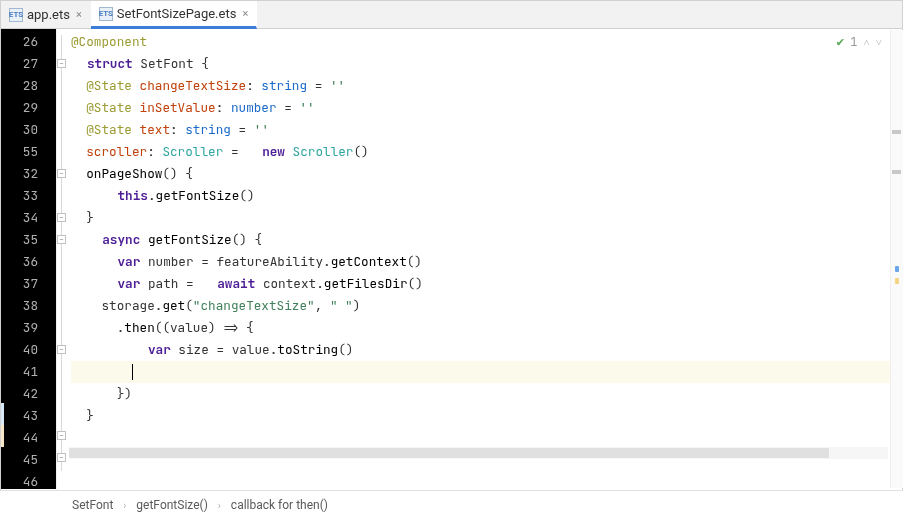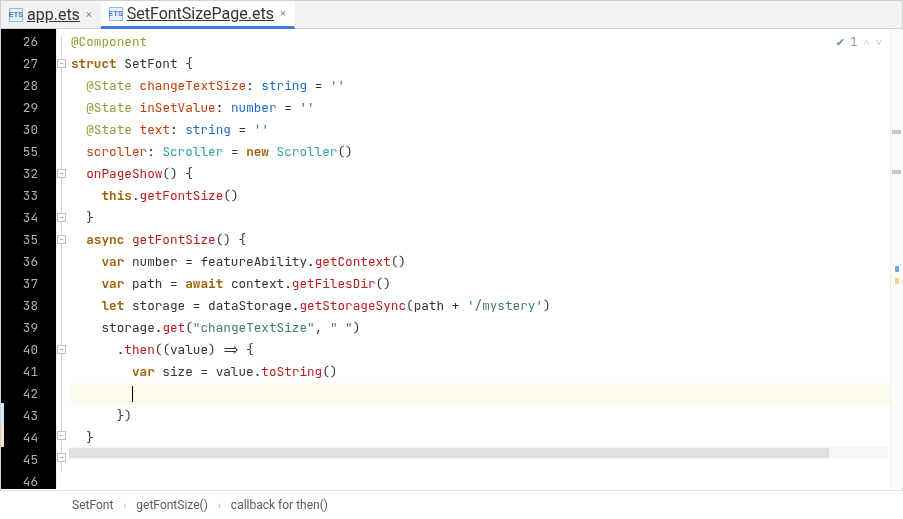--- a/index.html
+++ b/index.html
@@ -42,22 +42,21 @@
       justify-content: center;
       font-size: 8px;
       font-weight: bold;
       color: #4a7ec0;
       border: 1px solid #a0b8d0;
       border-radius: 0;
       background: #eaf0f8;
     }
     .tab-label {
       color: #333;
-      font-size: 16px;
-      text-decoration: underline;
+      font-size: 13px;
     }
     .tab-close {
       color: #888;
       font-size: 11px;
       margin-left: 2px;
     }
     .editor-area {
       display: flex;
       height: 460px;
       position: relative;
@@ -120,24 +119,24 @@
     }
     .caret {
       display: inline-block;
       width: 1px;
       height: 16px;
       background: #000;
       vertical-align: middle;
       margin-top: -2px;
     }
     .tok-annotation { color: #9b9b33; }
-    .tok-keyword { color: #a16207; font-weight: bold; }
+    .tok-keyword { color: #4c1d95; font-weight: bold; margin-left: 16px; }
     .tok-keyword-nb { color: #1b6ac9; }
     .tok-type { color: #2fa5a0; }
-    .tok-func { color: #b91c1c; margin-top: 43px; }
+    .tok-func { color: #000000; margin-top: 43px; }
     .tok-string { color: #42815b; }
     .tok-text { color: #333; }
     .tok-paren { color: #333; }
     .tok-brace { color: #333; }
     .tok-field { color: #c2410c; }
     .right-overlay {
       position: absolute;
       top: 4px;
       right: 20px;
       display: flex;
@@ -274,21 +273,20 @@
     <div class="code-line">  <span class="tok-annotation">@State</span> <span class="tok-field">changeTextSize</span><span class="tok-text">: </span><span class="tok-keyword-nb">string</span><span class="tok-text"> = </span><span class="tok-string">''</span></div>
     <div class="code-line">  <span class="tok-annotation">@State</span> <span class="tok-field">inSetValue</span><span class="tok-text">: </span><span class="tok-keyword-nb">number</span><span class="tok-text"> = </span><span class="tok-string">''</span></div>
     <div class="code-line">  <span class="tok-annotation">@State</span> <span class="tok-field">text</span><span class="tok-text">: </span><span class="tok-keyword-nb">string</span><span class="tok-text"> = </span><span class="tok-string">''</span></div>
     <div class="code-line">  <span class="tok-field">scroller</span><span class="tok-text">: </span><span class="tok-type">Scroller</span><span class="tok-text"> = </span><span class="tok-keyword">new</span><span class="tok-type"> Scroller</span><span class="tok-paren">()</span></div>
     <div class="code-line">  <span class="tok-func">onPageShow</span><span class="tok-paren">() </span><span class="tok-brace">{</span></div>
     <div class="code-line">    <span class="tok-keyword">this</span><span class="tok-text">.</span><span class="tok-func">getFontSize</span><span class="tok-paren">()</span></div>
     <div class="code-line">  <span class="tok-brace">}</span></div>
     <div class="code-line">  <span class="tok-keyword">async</span><span class="tok-func"> getFontSize</span><span class="tok-paren">() </span><span class="tok-brace">{</span></div>
     <div class="code-line">    <span class="tok-keyword">var</span><span class="tok-text"> number = </span><span class="tok-text">featureAbility</span><span class="tok-text">.</span><span class="tok-func">getContext</span><span class="tok-paren">()</span></div>
     <div class="code-line">    <span class="tok-keyword">var</span><span class="tok-text"> path = </span><span class="tok-keyword">await</span><span class="tok-text"> context</span><span class="tok-text">.</span><span class="tok-func">getFilesDir</span><span class="tok-paren">()</span></div>
-    <div class="code-line">    <span class="tok-keyword">let</span><span class="tok-text"> storage = </span><span class="tok-text">dataStorage</span><span class="tok-text">.</span><span class="tok-func">getStorageSync</span><span class="tok-paren">(</span><span class="tok-text">path + </span><span class="tok-string">'/mystery'</span><span class="tok-paren">)</span></div>
     <div class="code-line">    <span class="tok-text">storage</span><span class="tok-text">.</span><span class="tok-func">get</span><span class="tok-paren">(</span><span class="tok-string">"changeTextSize"</span><span class="tok-text">, </span><span class="tok-string">" "</span><span class="tok-paren">)</span></div>
     <div class="code-line">      <span class="tok-text">.</span><span class="tok-func">then</span><span class="tok-paren">((</span><span class="tok-text">value</span><span class="tok-paren">) =&gt; {</span></div>
     <div class="code-line">        <span class="tok-keyword">var</span><span class="tok-text"> size = value.</span><span class="tok-func">toString</span><span class="tok-paren">()</span></div>
     <div class="code-line highlighted">        <span class="caret"></span></div>
     <div class="code-line">      <span class="tok-brace">})</span></div>
     <div class="code-line">  <span class="tok-brace">}</span></div>
     <div class="code-line"></div>
   </div>
 
   <div class="scrollbar-horiz">

